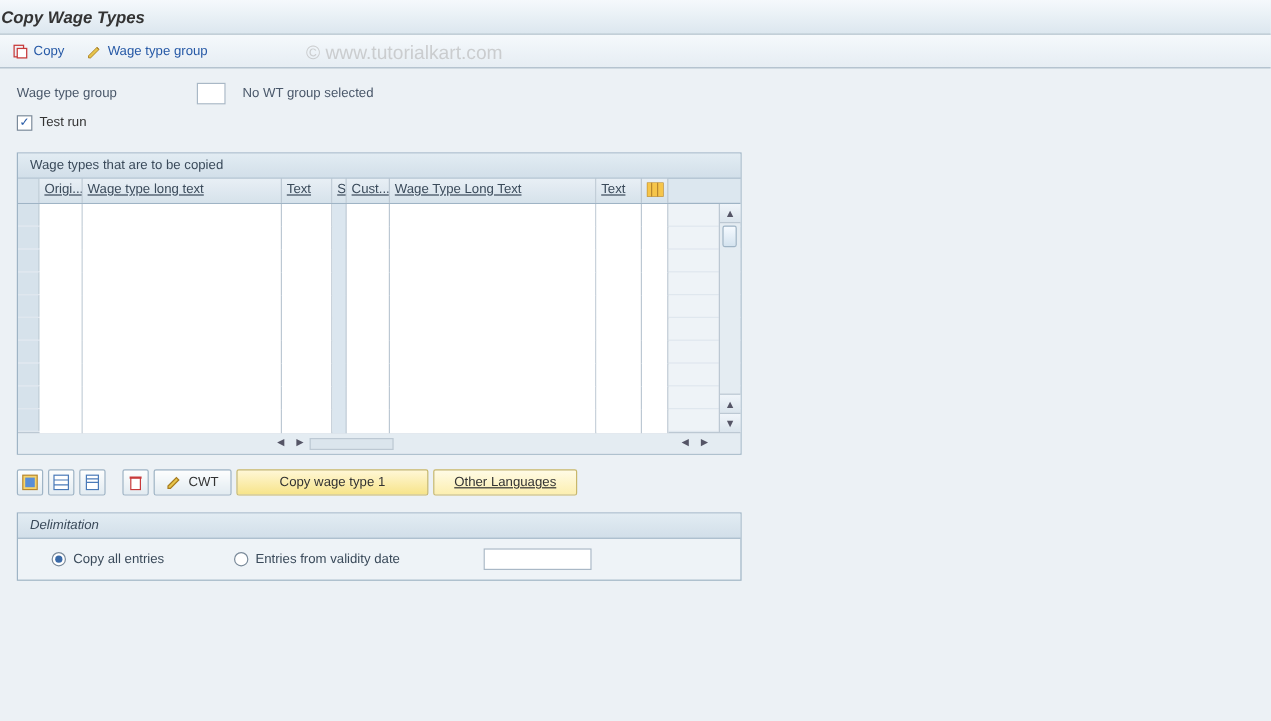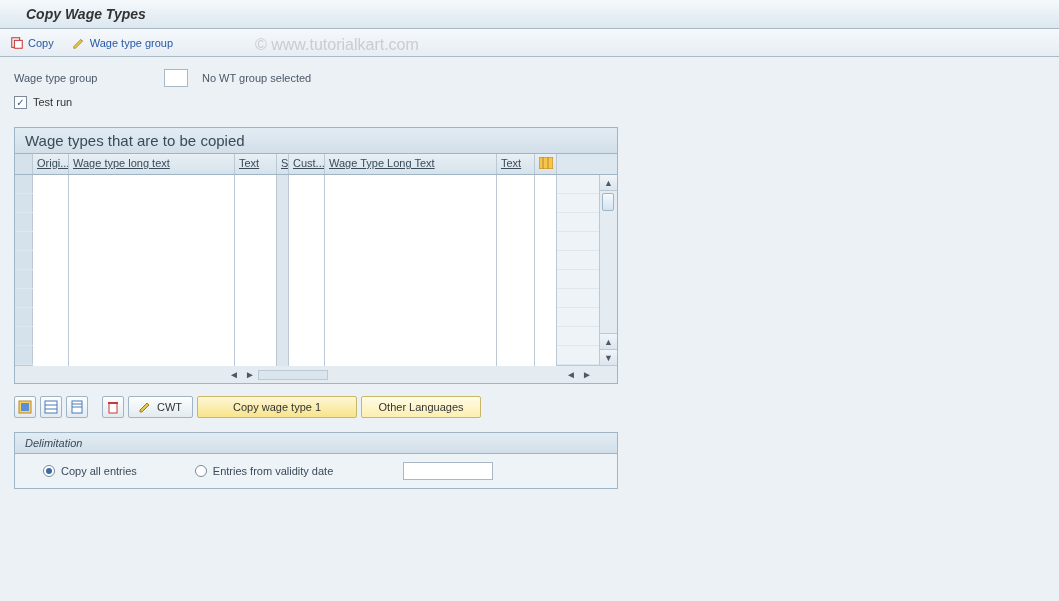--- a/index.html
+++ b/index.html
@@ -9,21 +9,21 @@
       background: #ecf1f5;
       color: #333;
       width: 1059px;
       height: 601px;
       overflow: hidden;
       position: relative;
     }
     .title-bar {
       background: linear-gradient(to bottom, #f5f9fc 0%, #dce7ef 100%);
       border-bottom: 1px solid #a9b8c6;
-      padding: 6px 26px;
+      padding: 6px 1px;
       font-size: 14px;
       font-weight: bold;
       font-style: italic;
       color: #333;
     }
     .toolbar {
       background: linear-gradient(to bottom, #f5f9fc 0%, #e6edf3 100%);
       border-bottom: 1px solid #a9b8c6;
       padding: 4px 4px;
       display: flex;
@@ -79,21 +79,21 @@
       margin-top: 14px;
       border: 1px solid #9fb4c5;
       width: 604px;
       background: #eef3f7;
     }
     .grid-title {
       background: linear-gradient(to bottom, #e2ecf3, #d2dfe9);
       border-bottom: 1px solid #9fb4c5;
       padding: 4px 10px;
       color: #3a4a5a;
-      font-size: 15px;
+      font-size: 11px;
     }
     .grid-header {
       display: flex;
       border-bottom: 1px solid #9fb4c5;
       background: #dce7ef;
     }
     .gh-cell, .gb-cell {
       border-right: 1px solid #bcc8d3;
       padding: 3px 4px;
       height: 20px;
@@ -178,20 +178,21 @@
       gap: 6px;
       text-align: right;
     }
     .text-btn.gold {
       background: linear-gradient(#fff7d6,#f7e48a);
       border-color: #c9b86a;
     }
     .text-btn.gold-light {
       background: linear-gradient(#fffbe6,#fcefb0);
       border-color: #c9b86a;
+      text-decoration: underline;
     }
     .delim-box {
       margin-top: 14px;
       border: 1px solid #9fb4c5;
       width: 604px;
       background: #eef3f7;
     }
     .delim-title {
       background: linear-gradient(to bottom, #e2ecf3, #d2dfe9);
       border-bottom: 1px solid #9fb4c5;

